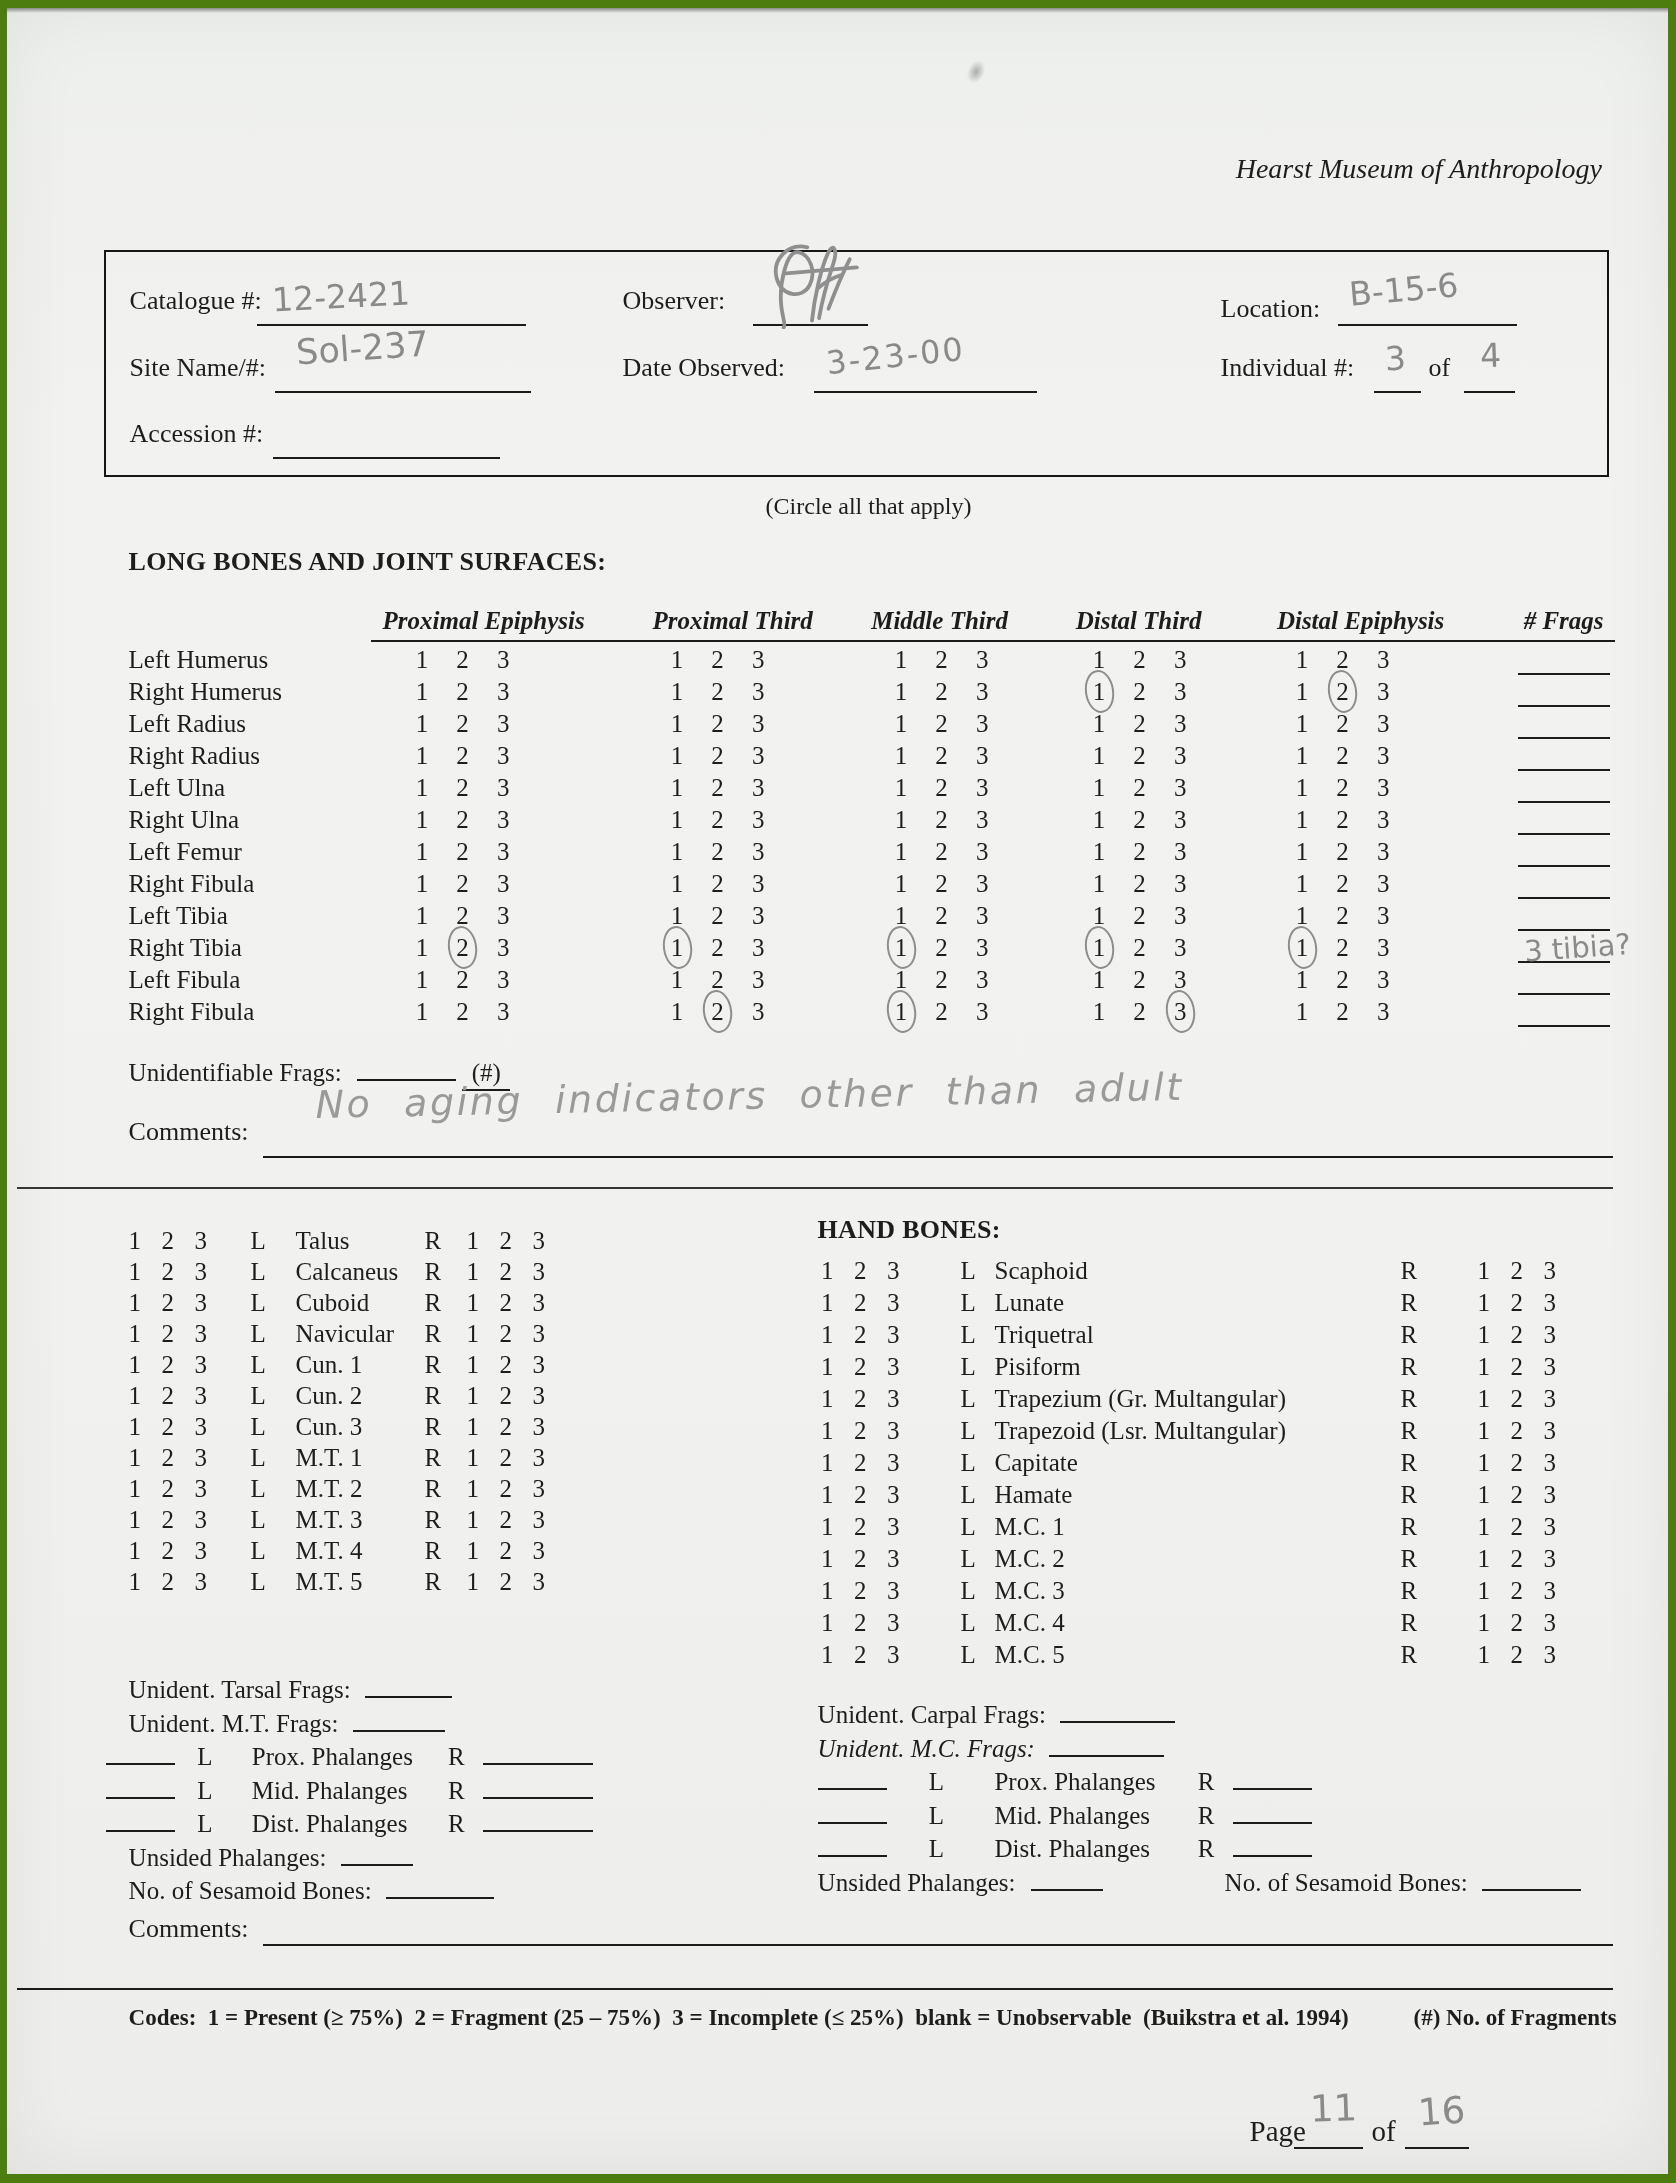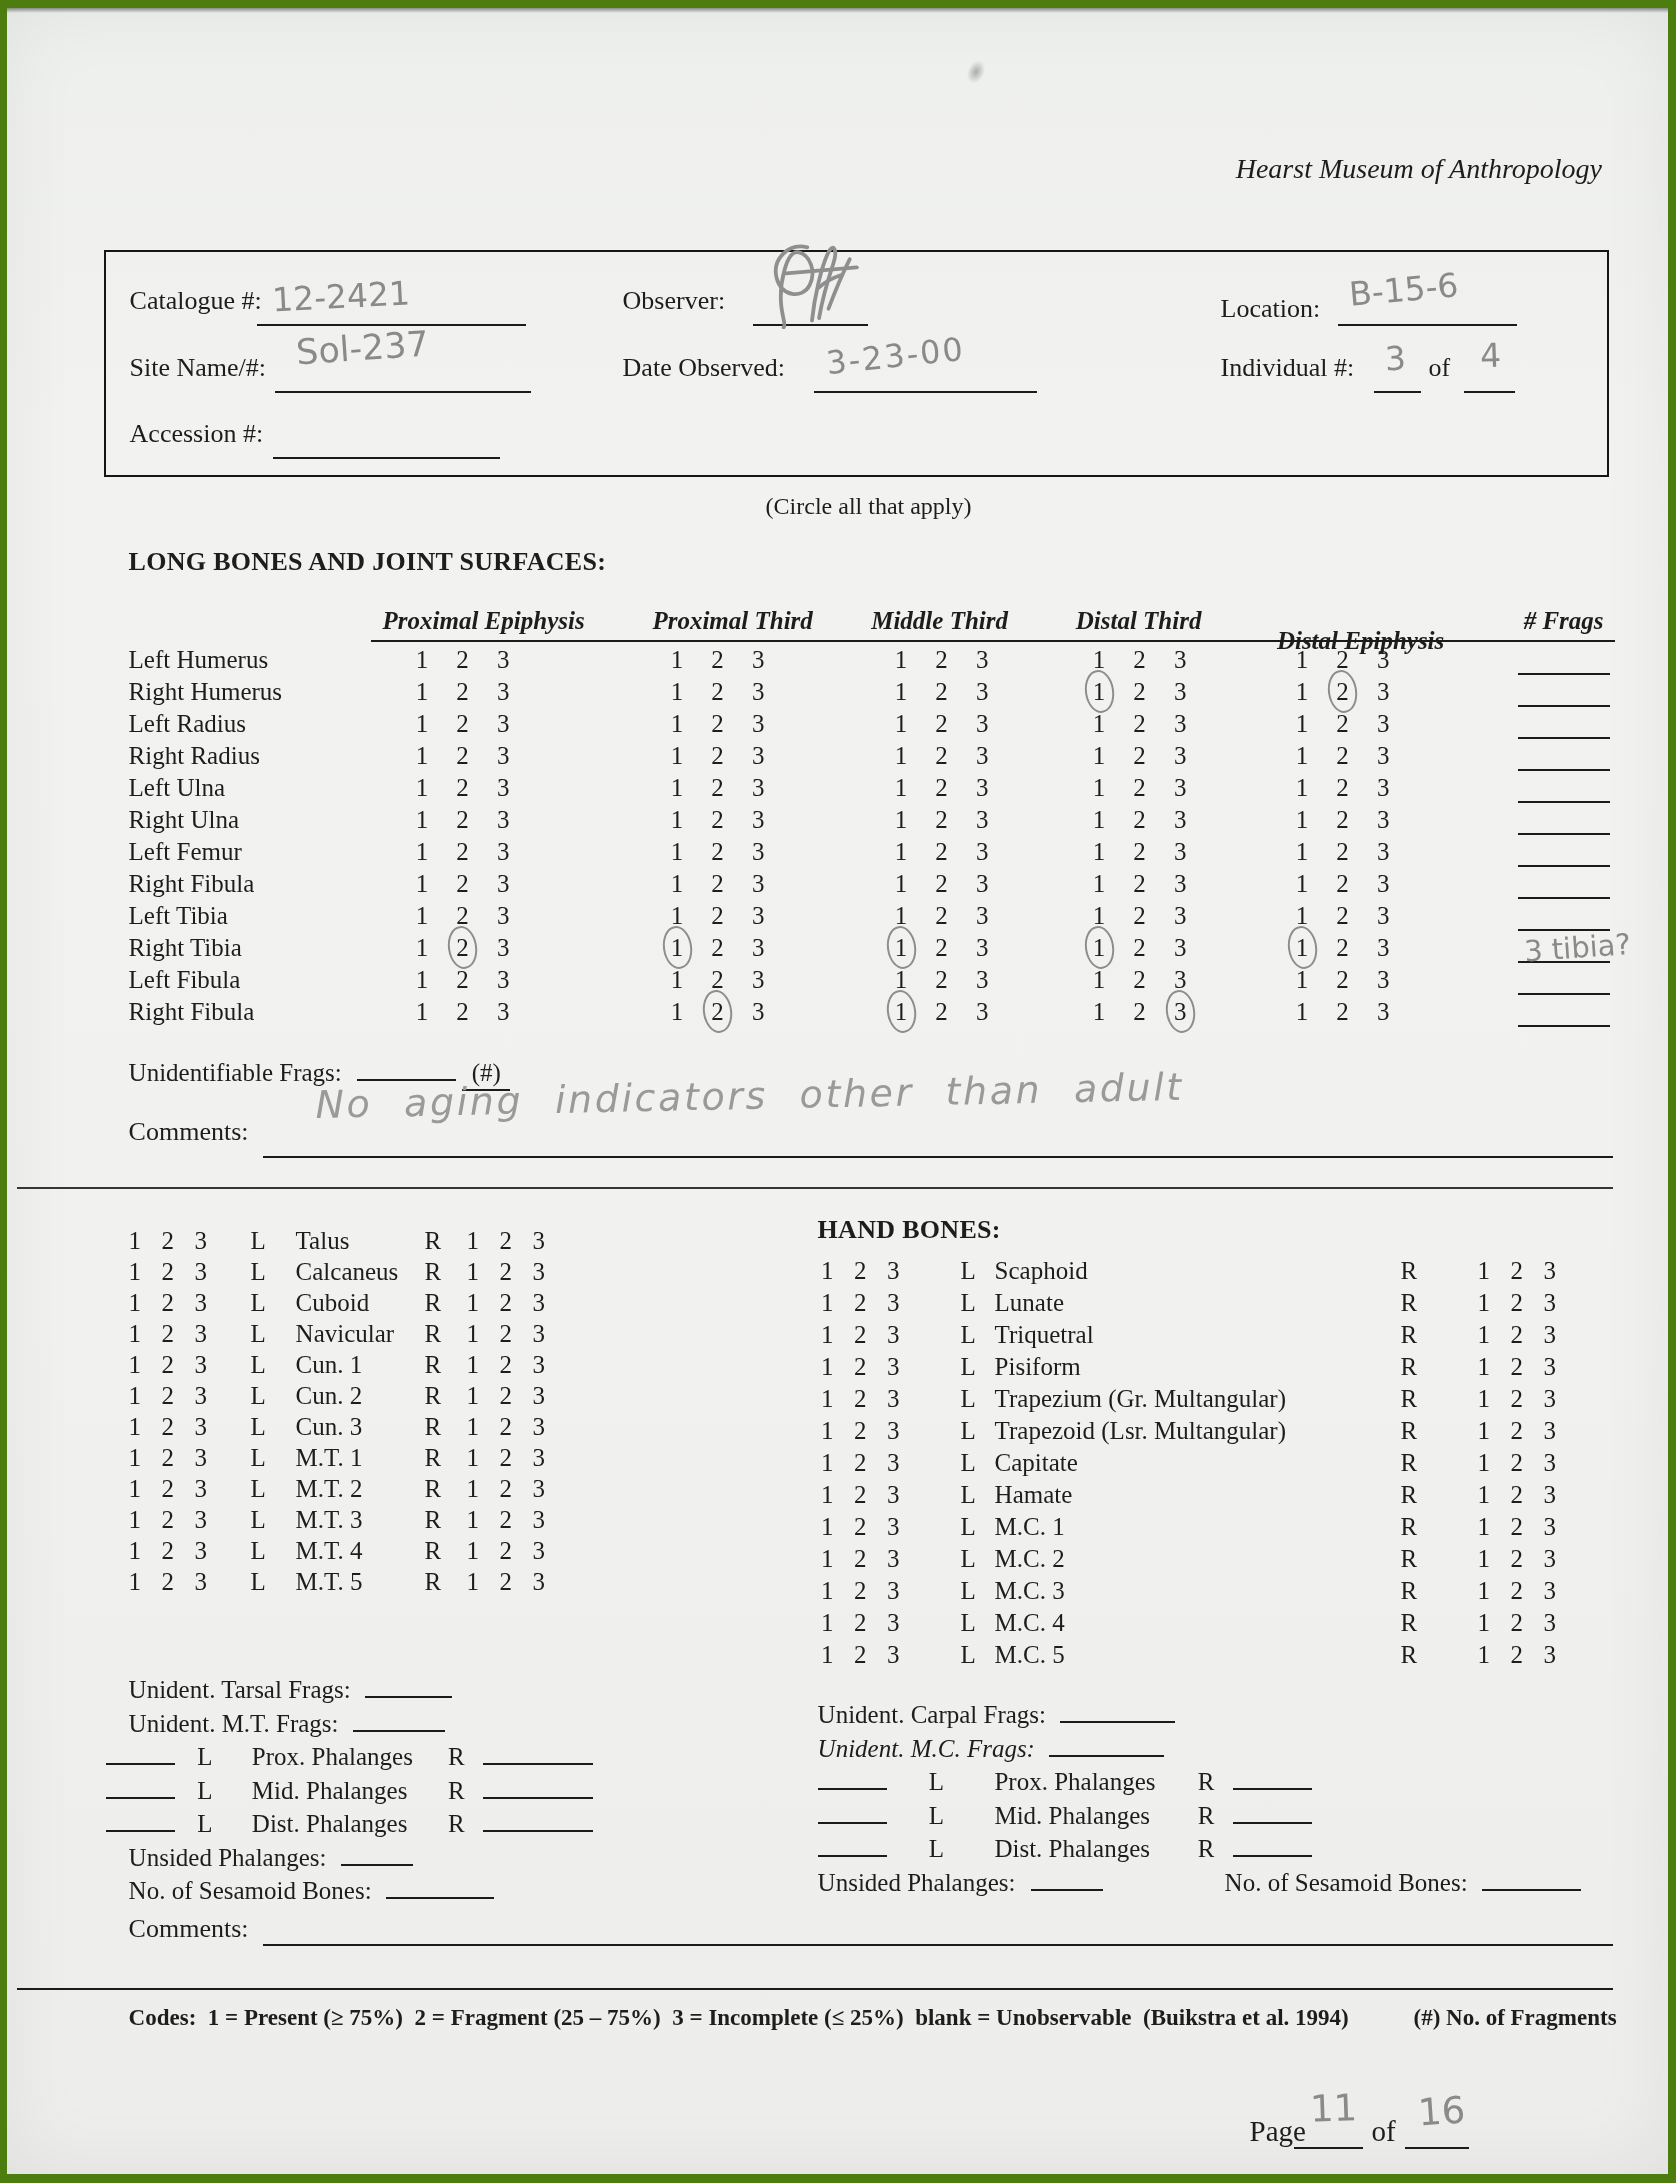--- a/index.html
+++ b/index.html
@@ -108,21 +108,21 @@
   <div class="abs lbl" style="left:759px;top:485px;font-size:24px;">(Circle all that apply)</div>
 
   <div class="abs sec-title" style="left:122px;top:539px;">LONG BONES AND JOINT SURFACES:</div>
 
   <div class="lb-table">
     <div class="lbhead">
       <span class="lbh" style="left:355px;">Proximal Epiphysis</span>
       <span class="lbh" style="left:604px;">Proximal Third</span>
       <span class="lbh" style="left:811px;">Middle Third</span>
       <span class="lbh" style="left:1010px;">Distal Third</span>
-      <span class="lbh" style="left:1232px;margin-top:20px;">Distal Epiphysis</span>
+      <span class="lbh" style="left:1232px;">Distal Epiphysis</span>
       <span class="lbh" style="left:1435px;"># Frags</span>
       <div class="lbheadline"></div>
     </div>
     <div id="lb-rows">
           <div class="lbrow">
             <span class="lbname">Left Humerus</span>
             <span class="lbg g0">
               <span class="num">1</span>
               <span class="num">2</span>
               <span class="num">3</span>

